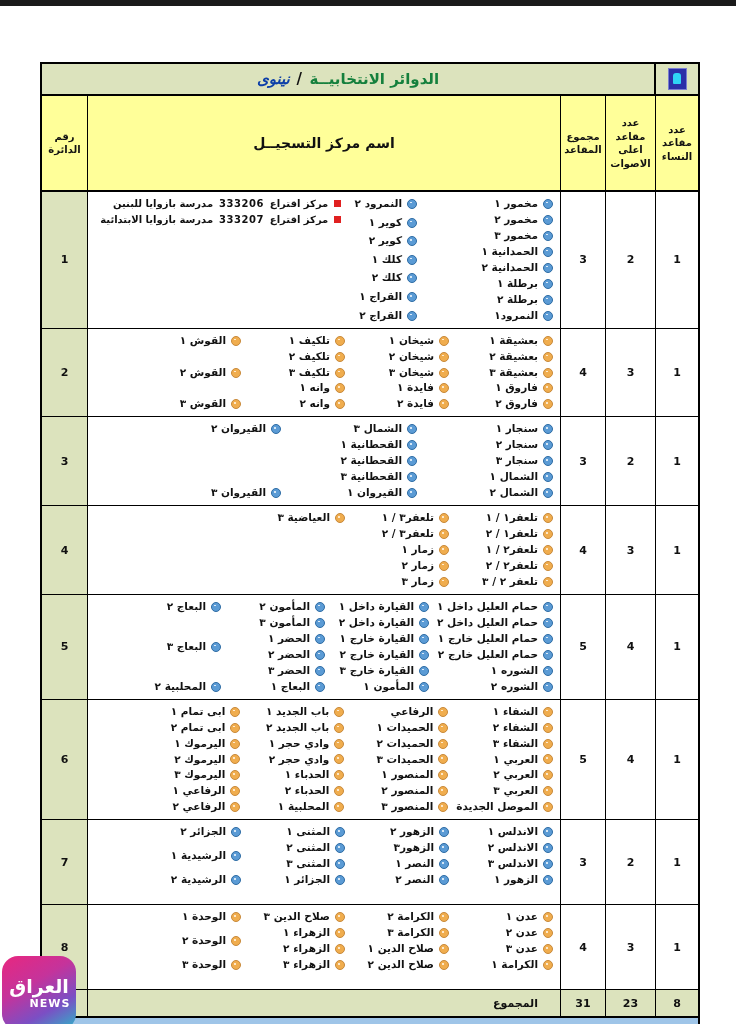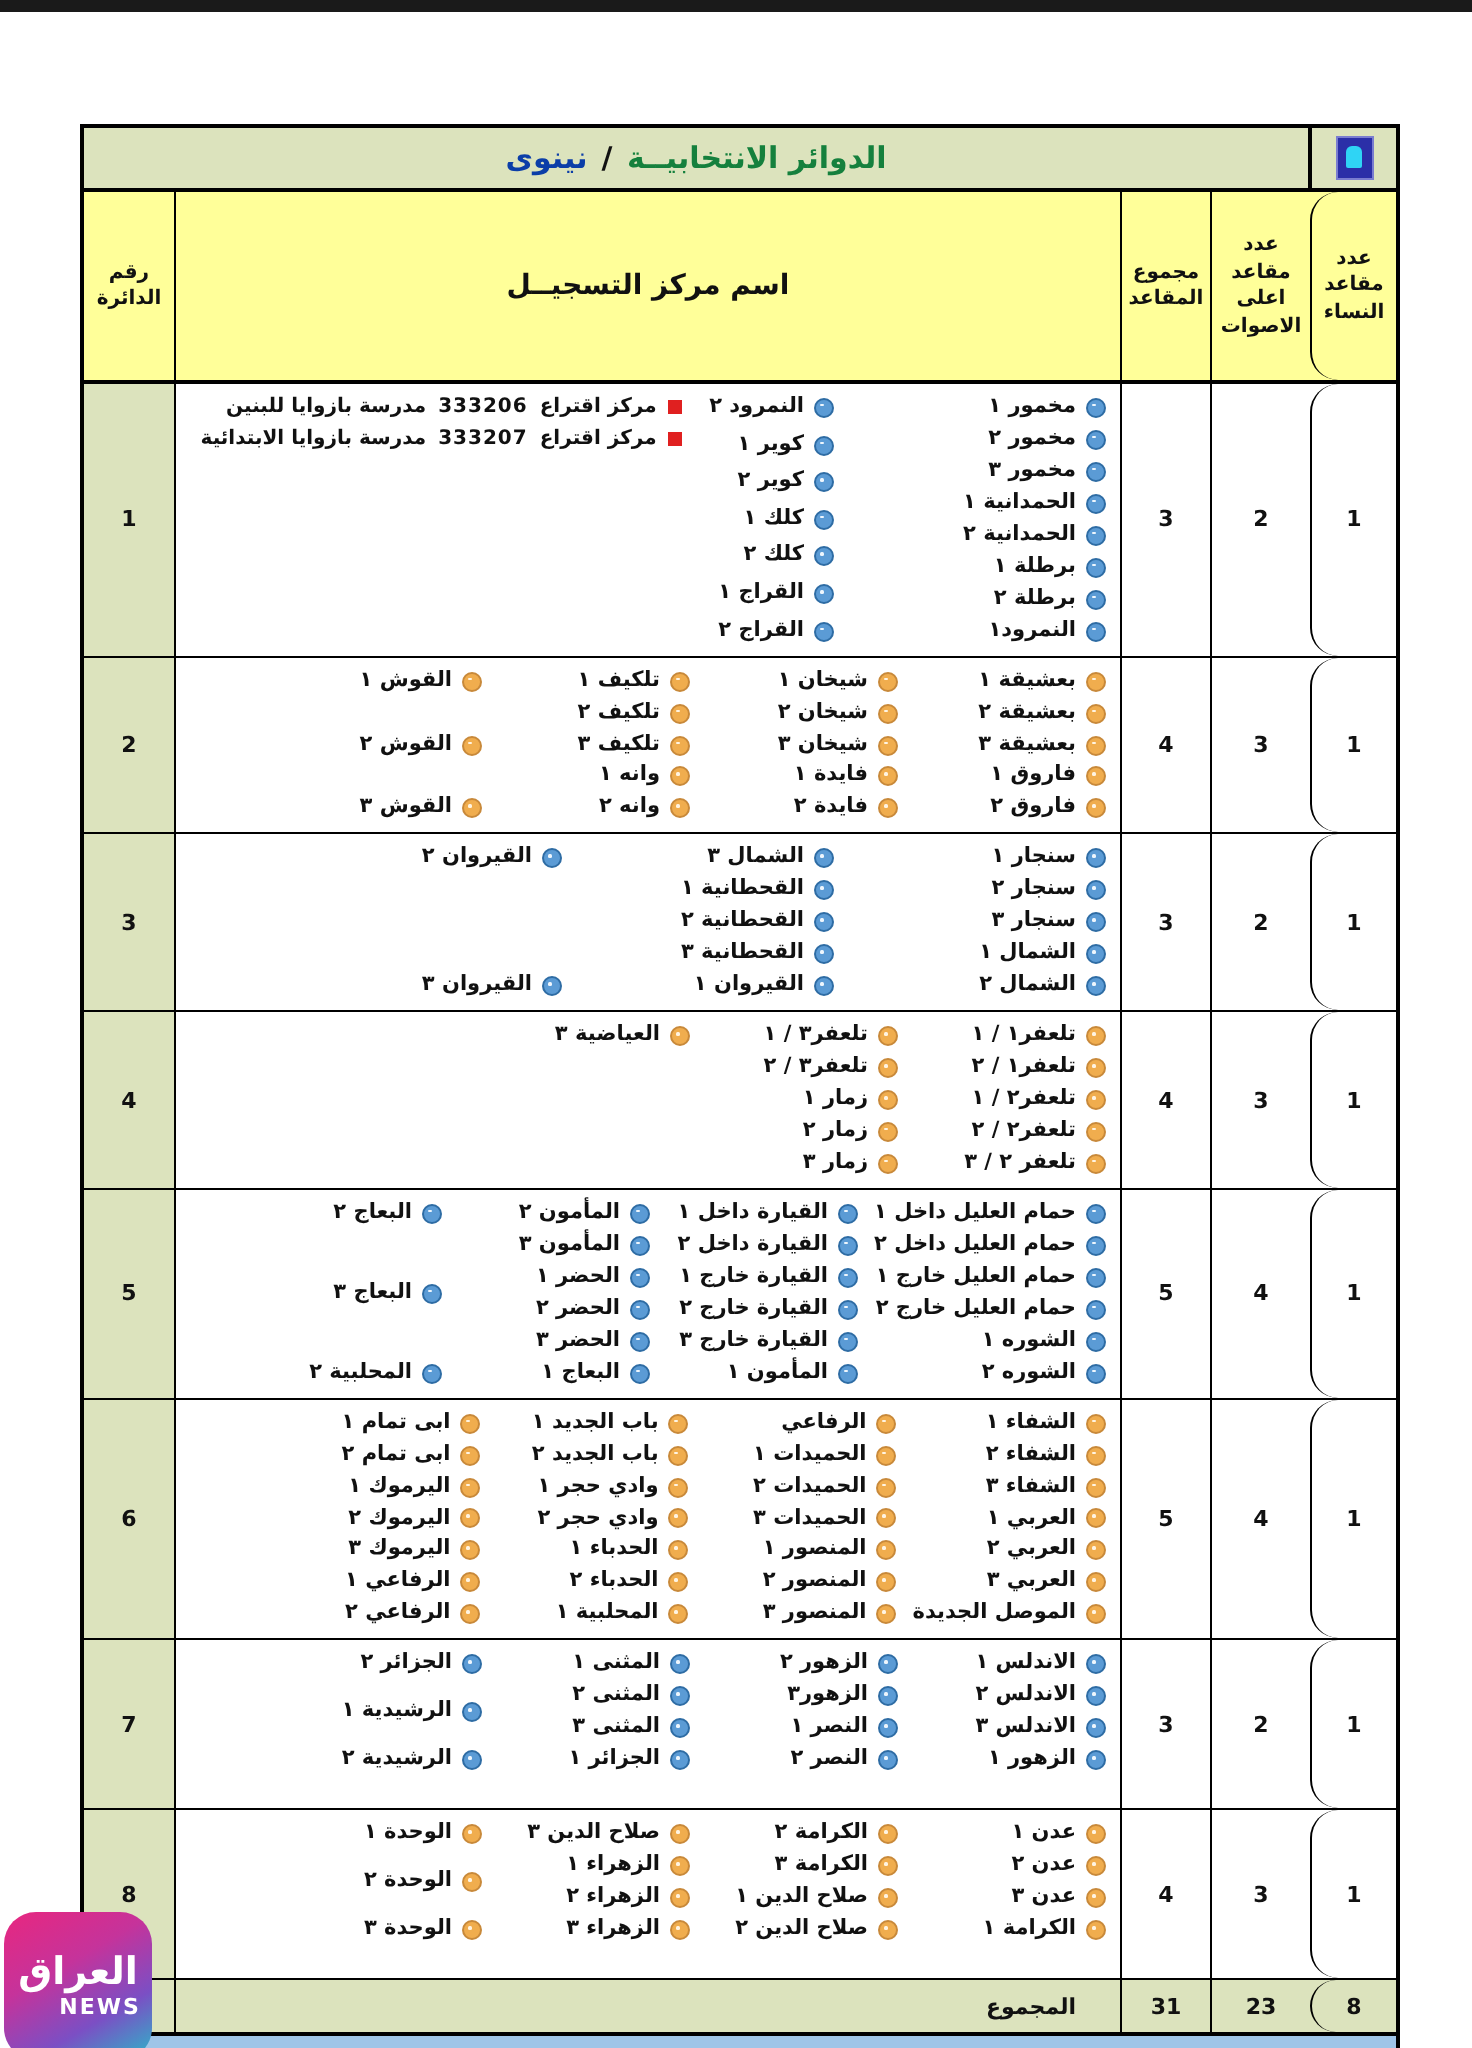--- a/index.html
+++ b/index.html
@@ -76,21 +76,21 @@
     display: flex;
     align-items: center;
     justify-content: center;
     gap: 7px;
     font-size: 15px;
     font-weight: bold;
     letter-spacing: 0.3px;
   }
   .title-main { color: #15803d; }
   .title-sep  { color: #111; }
-  .title-gov  { color: #0b3ea8; }
+  .title-gov  { color: #0b3ea8; font-style: italic; }
 
   
   .head-row {
     display: flex;
     flex-direction: row;
     background: #ffff99;
     border-bottom: 2px solid #000;
     height: 94px;
   }
   .hcell {
@@ -100,21 +100,21 @@
     text-align: center;
     font-size: 10px;
     font-weight: bold;
     color: #111;
     line-height: 1.35;
     border-left: 1.5px solid #000;
     box-sizing: border-box;
     padding: 2px;
   }
   .hcell:last-child { border-left: none; }
-  .c-women  { flex: 0 0 43px; border-radius: 14px; }
+  .c-women  { flex: 0 0 43px; }
   .c-top    { flex: 0 0 50px; }
   .c-total  { flex: 0 0 45px; }
   .c-center { flex: 1 1 auto; font-size: 14px; letter-spacing: 0.5px; }
   .c-num    { flex: 0 0 45px; }
 
   
   .drow {
     display: flex;
     flex-direction: row;
     border-bottom: 1.5px solid #000;

